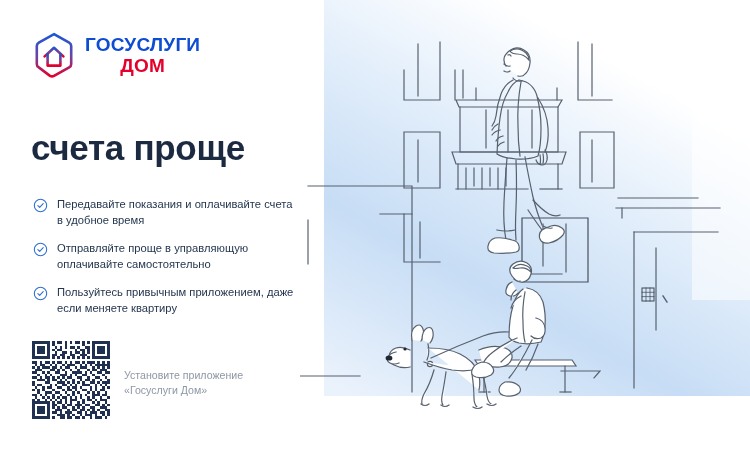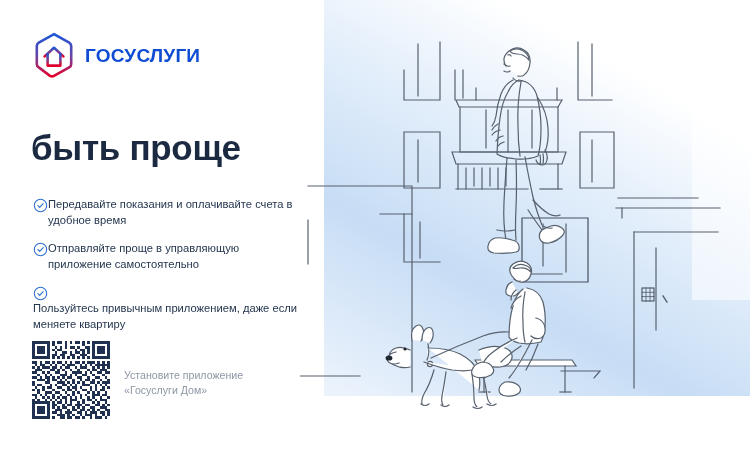--- a/index.html
+++ b/index.html
@@ -80,23 +80,24 @@
   
   .bullets {
     position: absolute;
     left: 33px;
     top: 197px;
     width: 265px;
   }
   .bullet {
     display: flex;
     align-items: flex-start;
+    gap: 9px;
     margin-bottom: 12px;
   }
-  .bullet:last-child { margin-bottom: 0; flex-direction: column; }
+  .bullet:last-child { margin-bottom: 0; }
   .check-icon {
     flex: 0 0 auto;
     width: 15px;
     height: 15px;
     margin-top: 1px;
   }
   .bullet-text {
     font-size: 11.2px;
     line-height: 1.42;
     color: #24364f;
@@ -338,25 +339,26 @@
             <stop offset="100%" stop-color="#e4002b"></stop>
           </linearGradient>
         </defs>
         <path d="M22 3.2 L37.2 11.6 a4 4 0 0 1 2 3.5 v17.8 a4 4 0 0 1 -2 3.5 L22 44.8 a4 4 0 0 1 -4 0 L6.8 36.4 a4 4 0 0 1 -2 -3.5 V15.1 a4 4 0 0 1 2 -3.5 Z" fill="none" stroke="url(#hexGrad)" stroke-width="2.6"></path>
         <path d="M12.6 25.4 L22 16.8 L31.4 25.4" fill="none" stroke="url(#houseGrad)" stroke-width="2.6" stroke-linecap="round" stroke-linejoin="round"></path>
         <path d="M15.6 23 V34.6 H28.4 V23" fill="none" stroke="url(#houseGrad)" stroke-width="2.6" stroke-linecap="round" stroke-linejoin="round"></path>
       </svg>
     </span>
     <span class="logo-words">
       <span class="logo-word-1">ГОСУСЛУГИ</span>
+      <span class="logo-word-2">ДОМ</span>
     </span>
   </div>
 
   <h1 class="headline">
-    <span>быть проще</span>
+    <span>счета проще</span>
   </h1>
 
   <div class="bullets">
 
     <div class="bullet">
       <span class="check-icon">
         <svg viewBox="0 0 16 16" width="15" height="15" xmlns="http://www.w3.org/2000/svg">
           <circle cx="8" cy="8" r="6.6" fill="none" stroke="#2f6fd0" stroke-width="1.15"></circle>
           <path d="M5.2 8.2 L7.1 10.1 L10.9 5.9" fill="none" stroke="#2f6fd0" stroke-width="1.15" stroke-linecap="round" stroke-linejoin="round"></path>
         </svg>
@@ -369,21 +371,21 @@
 
     <div class="bullet">
       <span class="check-icon">
         <svg viewBox="0 0 16 16" width="15" height="15" xmlns="http://www.w3.org/2000/svg">
           <circle cx="8" cy="8" r="6.6" fill="none" stroke="#2f6fd0" stroke-width="1.15"></circle>
           <path d="M5.2 8.2 L7.1 10.1 L10.9 5.9" fill="none" stroke="#2f6fd0" stroke-width="1.15" stroke-linecap="round" stroke-linejoin="round"></path>
         </svg>
       </span>
       <span class="bullet-text">
         <span>Отправляйте проще в управляющую</span>
-        <span>приложение самостоятельно</span>
+        <span>оплачивайте самостоятельно</span>
       </span>
     </div>
 
     <div class="bullet">
       <span class="check-icon">
         <svg viewBox="0 0 16 16" width="15" height="15" xmlns="http://www.w3.org/2000/svg">
           <circle cx="8" cy="8" r="6.6" fill="none" stroke="#2f6fd0" stroke-width="1.15"></circle>
           <path d="M5.2 8.2 L7.1 10.1 L10.9 5.9" fill="none" stroke="#2f6fd0" stroke-width="1.15" stroke-linecap="round" stroke-linejoin="round"></path>
         </svg>
       </span>

